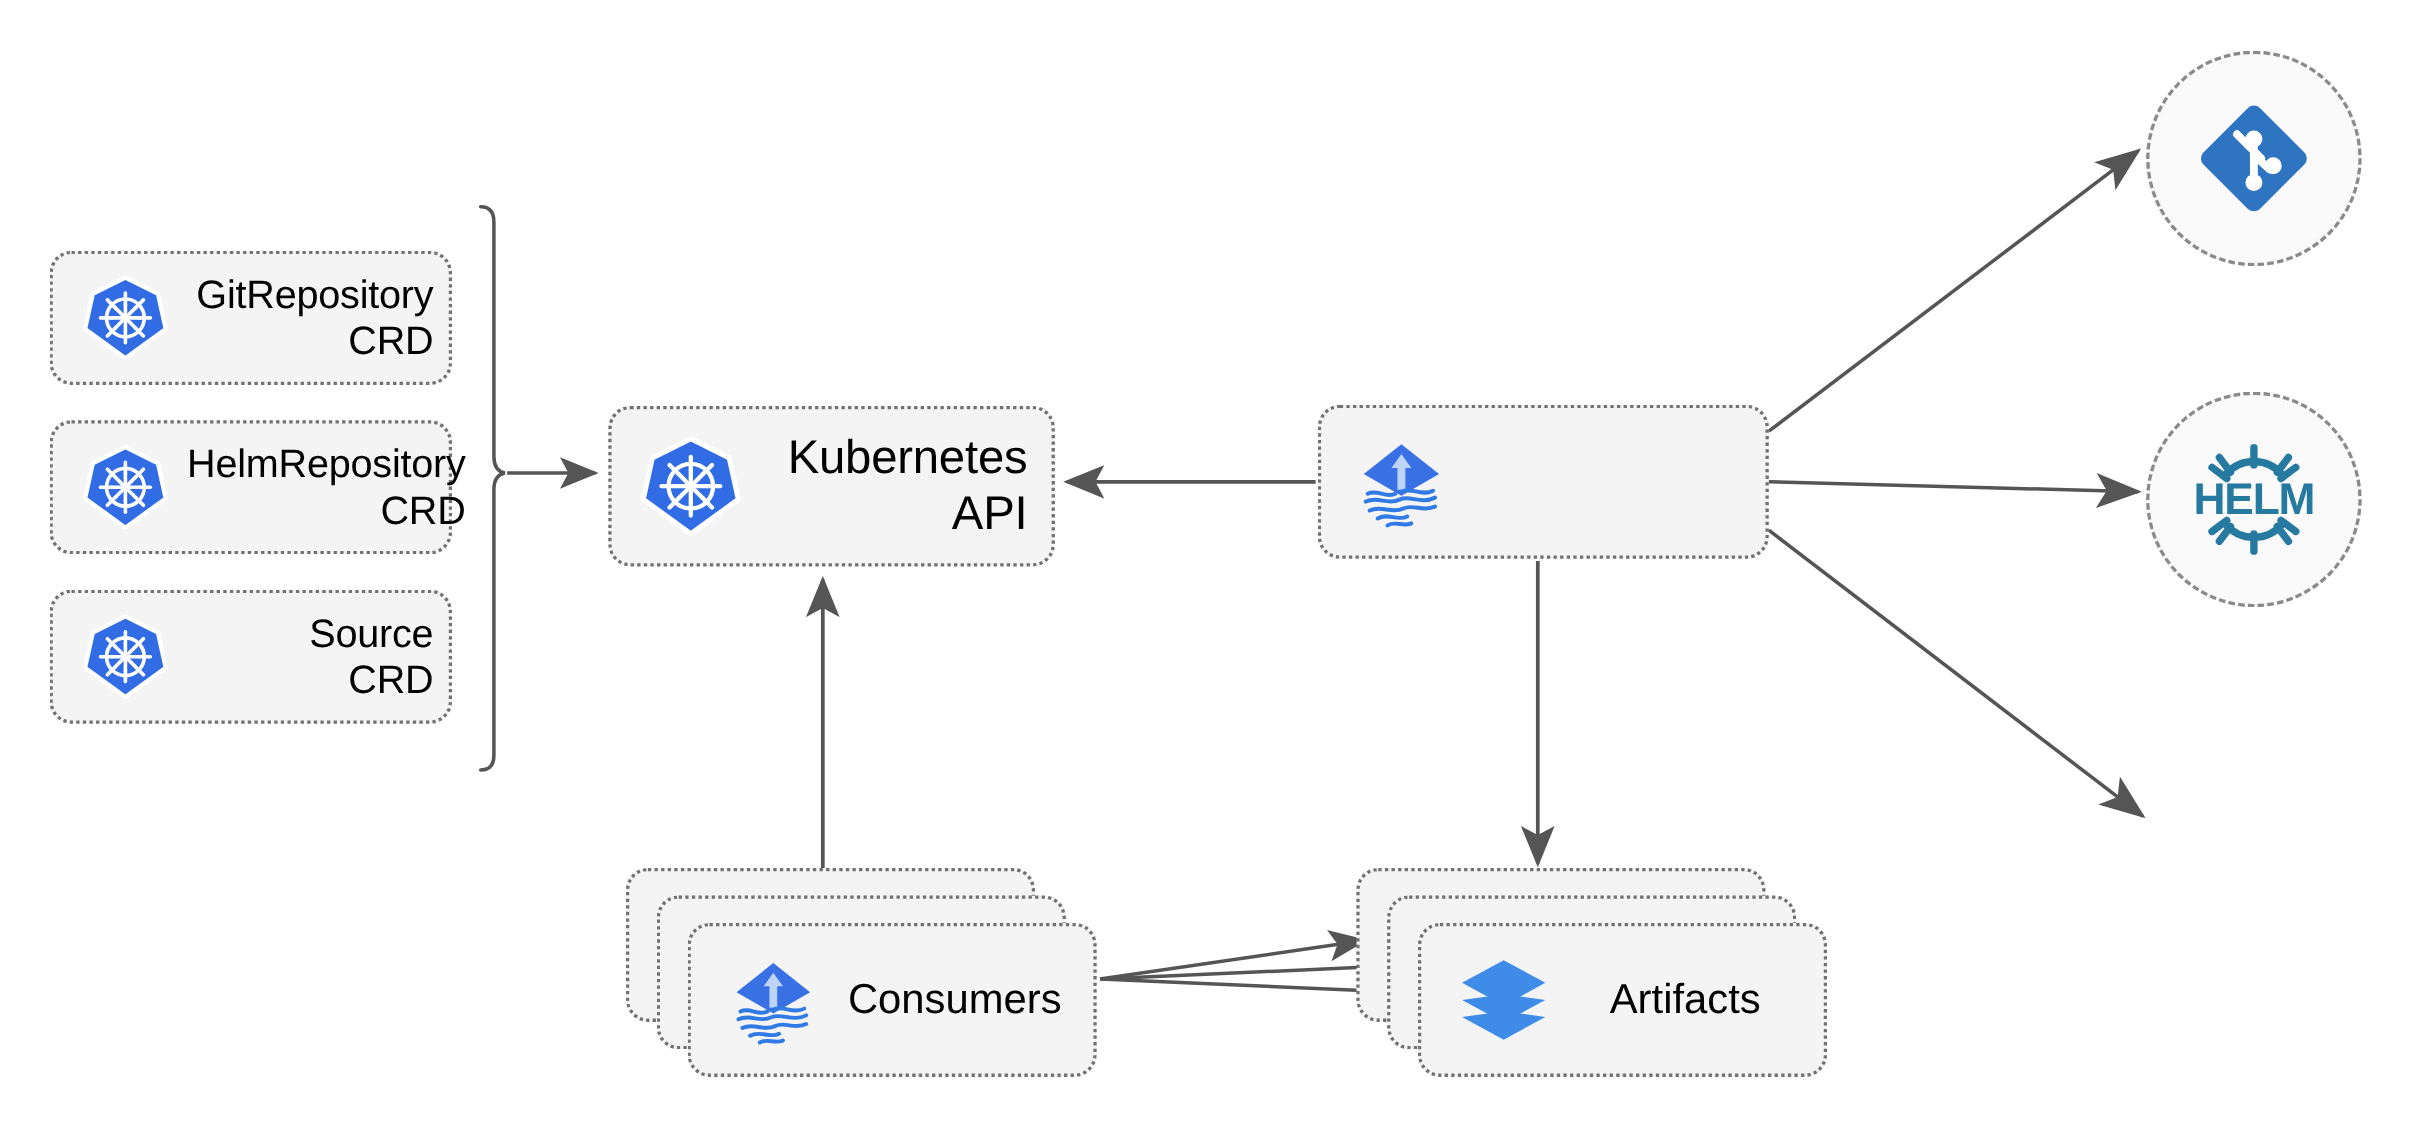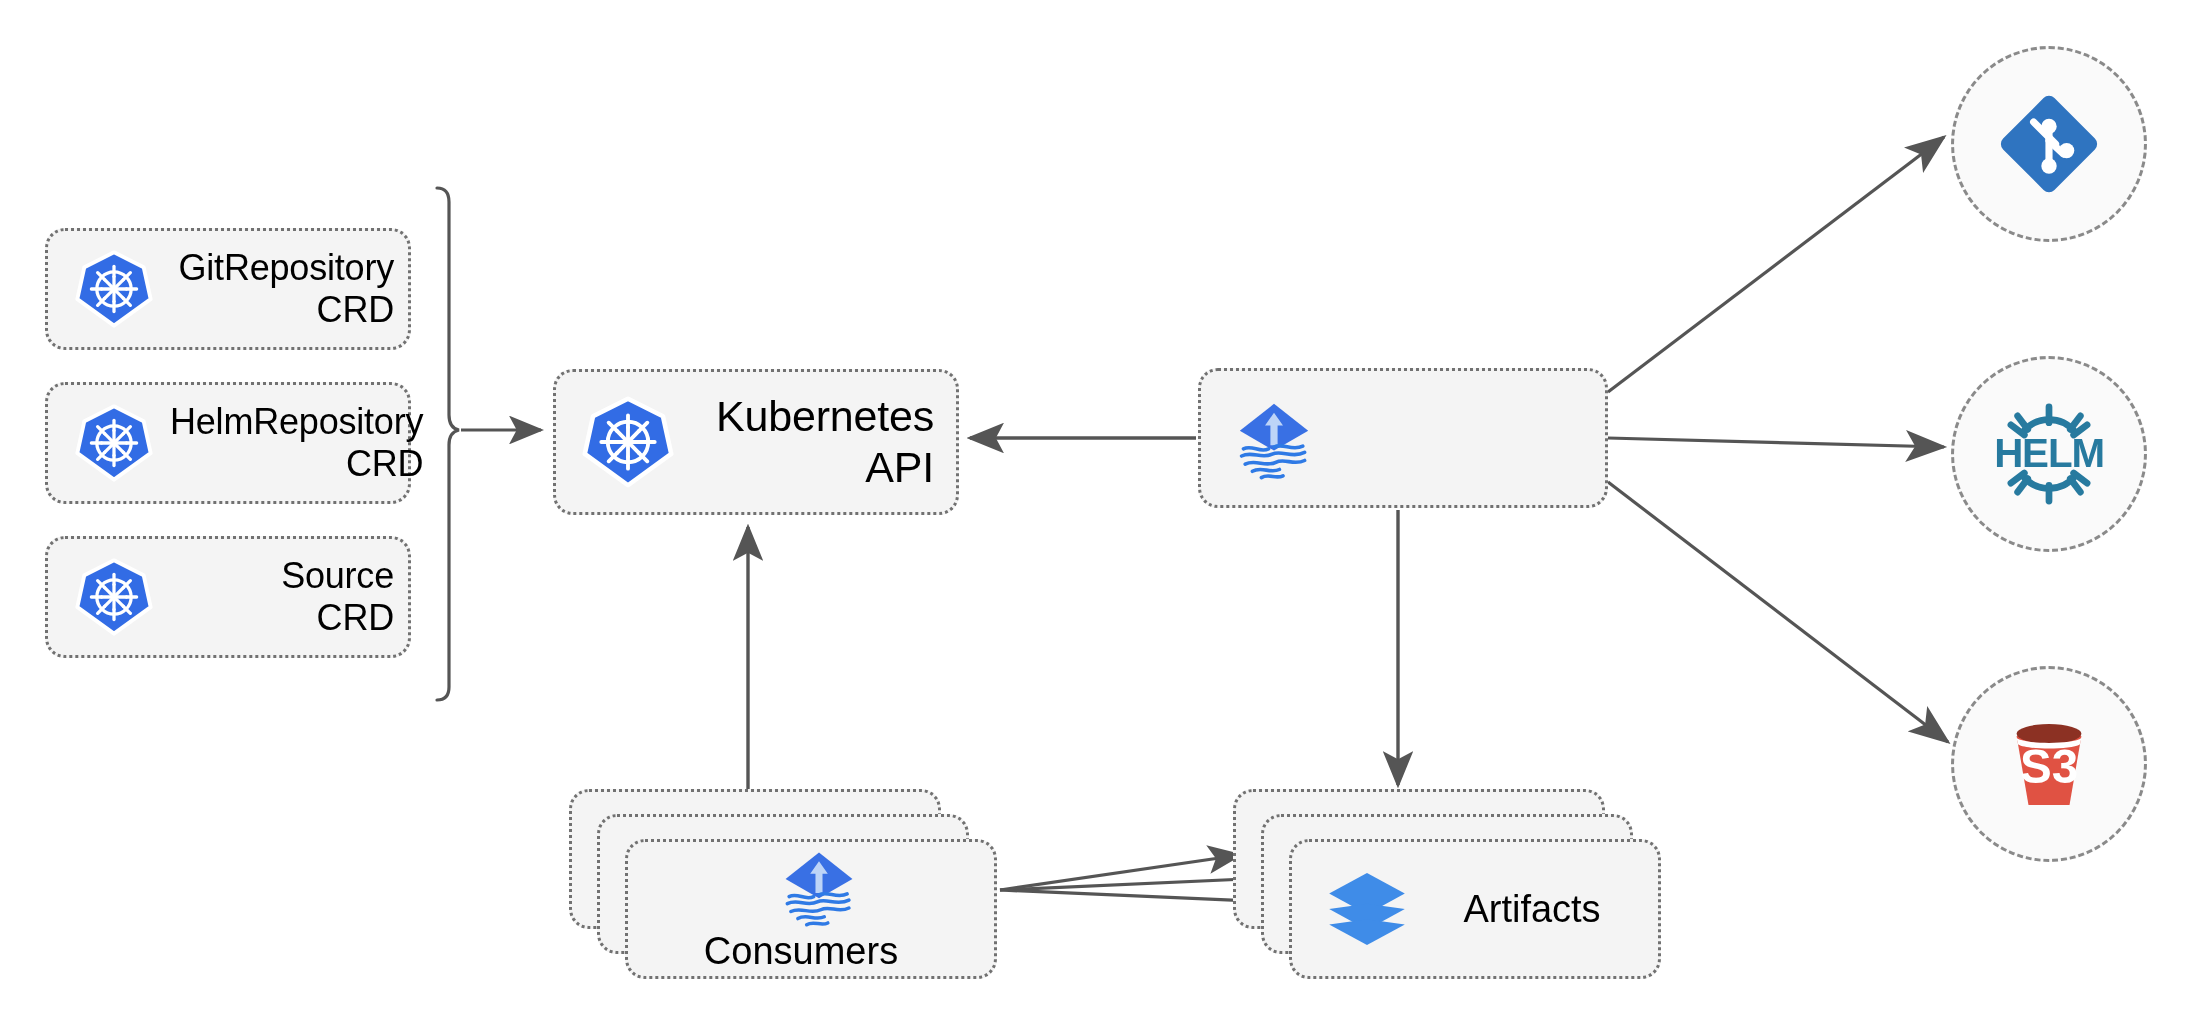--- a/index.html
+++ b/index.html
@@ -112,21 +112,21 @@
                              display:flex; align-items:center; justify-content:center; }
   .stack .sheet .label {
     flex: 1;
     text-align: center;
     color: #000;
     font-size: 38px;
     padding-right: 20px;
   }
 
   #stack-consumers { left: 569px; top: 789px; width: 380px; height: 196px; }
-  #stack-consumers .sheet { width: 372px; height: 140px; flex-direction: column; }
+  #stack-consumers .sheet { width: 372px; height: 140px; }
 
   #stack-artifacts { left: 1233px; top: 789px; width: 380px; height: 196px; }
   #stack-artifacts .sheet { width: 372px; height: 140px; }
 
   
   .circle-node {
     position: absolute;
     box-sizing: border-box;
     width: 196px;
     height: 196px;
@@ -409,27 +409,14 @@
           <line x1="22" y1="16" x2="31" y2="28"></line>
           <line x1="78" y1="16" x2="69" y2="28"></line>
           <line x1="22" y1="84" x2="31" y2="72"></line>
           <line x1="78" y1="84" x2="69" y2="72"></line>
         </g>
         <text class="helm-text" x="50" y="62" text-anchor="middle">HELM</text>
       </svg>
     </span>
   </div>
 
-  <div class="circle-node" id="circle-s3">
-    <span>
-      <svg width="108" height="108" viewBox="0 0 100 100">
-
-        <path d="M20,24 L80,24 L69,88 L31,88 Z" fill="#e05243"></path>
-
-        <ellipse cx="50" cy="22" rx="30" ry="9" fill="#8c3123"></ellipse>
-
-        <path d="M20,26 C28,32 72,32 80,26 L78.5,32 C70,37 30,37 21.5,32 Z" fill="#ffffff"></path>
-        <text class="s3-text" x="50" y="68" text-anchor="middle">S3</text>
-      </svg>
-    </span>
-  </div>
 
 </div>
 
 </body></html>

